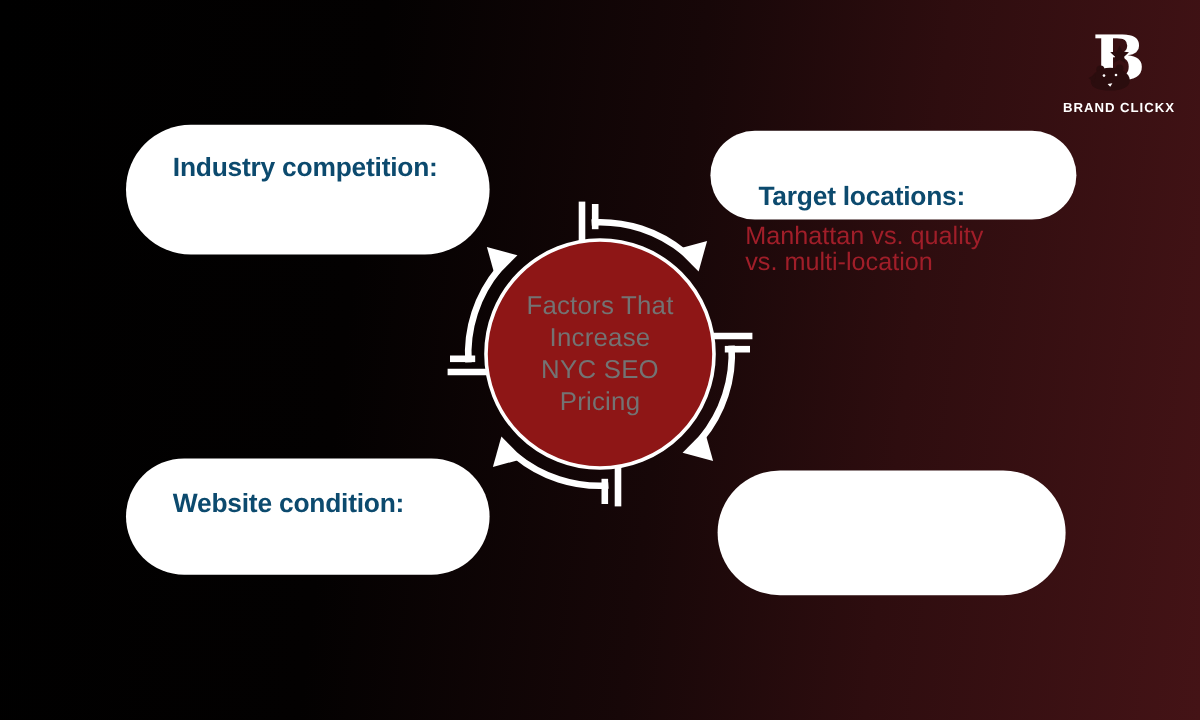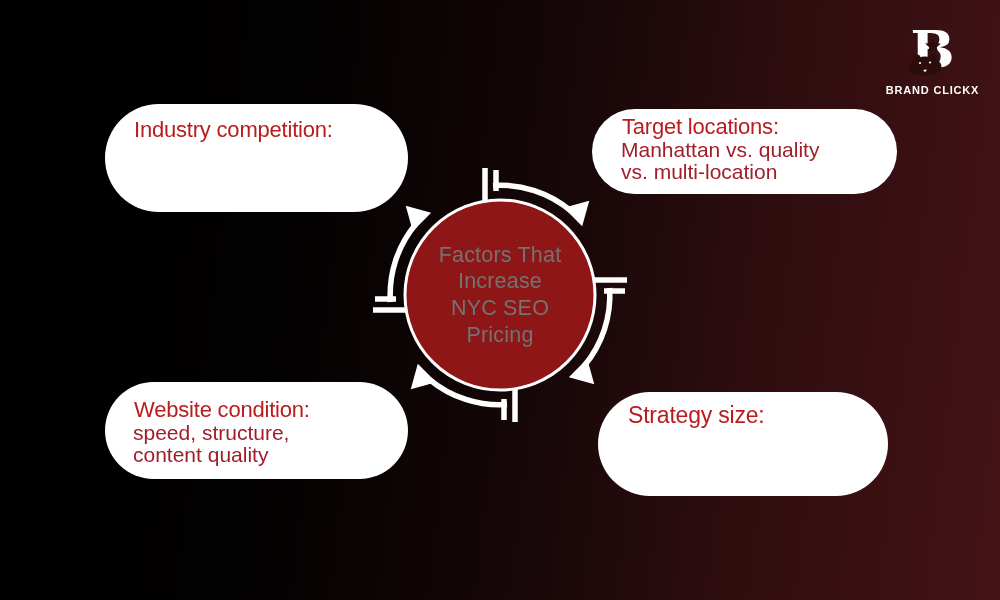--- a/index.html
+++ b/index.html
@@ -7,27 +7,27 @@
     width: 1000px; height: 600px; overflow: hidden; position: relative;
     font-family: "Liberation Sans", sans-serif;
     background: linear-gradient(97deg, #000000 0%, #030101 30%, #170708 55%, #2e0d0f 74%, #441316 100%);
   }
 
   
   .card {
     position: absolute; background: #ffffff; box-sizing: border-box;
   }
   .card-tl { left: 105px; top: 104px; width: 303px; height: 108px; border-radius: 54px; padding: 13px 24px 0 28px; }
-  .card-tr { left: 592px; top: 109px; width: 305px; height: 85px;  border-radius: 48px; padding: 5px 20px 0 29px; }
+  .card-tr { left: 592px; top: 109px; width: 305px; height: 74px;  border-radius: 48px; padding: 32px 20px 0 29px; }
   .card-bl { left: 105px; top: 382px; width: 303px; height: 97px;  border-radius: 49px; padding: 15px 24px 0 28px; }
   .card-br { left: 598px; top: 392px; width: 290px; height: 104px; border-radius: 52px; padding: 10px 18px 0 29px; }
 
   .card-heading {
-    color: #b91c1c; font-size: 22px; font-weight: 400; line-height: 1.05;
-    letter-spacing: -0.2px; margin: 1px;
+    color: #0c4a6e; font-size: 22px; font-weight: 700; line-height: 1.05;
+    letter-spacing: -0.2px; margin: 11px;
   }
   .card-body {
     color: #a01e29; font-size: 21px; font-weight: 400; line-height: 1.06;
     white-space: pre-line; margin: 0;
   }
   .card-br .card-body { font-size: 16.5px; line-height: 1.16; }
   .card-br .card-heading { font-size: 23px; }
 
   
   .cycle { position: absolute; left: 360px; top: 155px; width: 280px; height: 280px; }
@@ -63,26 +63,23 @@
 </div>
 
 <div class="card card-tr">
   <p class="card-heading">Target locations:</p>
   <p class="card-body">Manhattan vs. quality
 vs. multi-location</p>
 </div>
 
 <div class="card card-bl">
   <p class="card-heading">Website condition:</p>
-  <p class="card-body">speed, structure,
-content quality</p>
 </div>
 
 <div class="card card-br">
-  <p class="card-heading">Strategy size:</p>
 </div>
 
 <svg class="cycle" viewBox="0 0 280 280" aria-hidden="true">
   <defs>
     <g id="arm">
       <line class="stroke" x1="125" y1="13" x2="125" y2="46"></line>
       <line class="stroke" x1="136" y1="15" x2="136" y2="36"></line>
       <path class="stroke" d="M 133 30.4 A 110 110 0 0 1 210.7 55.7"></path>
       <path class="head" d="M 0 -13 L 23 0 L 0 13 Z" transform="translate(213,62) rotate(-45)"></path>
     </g>

